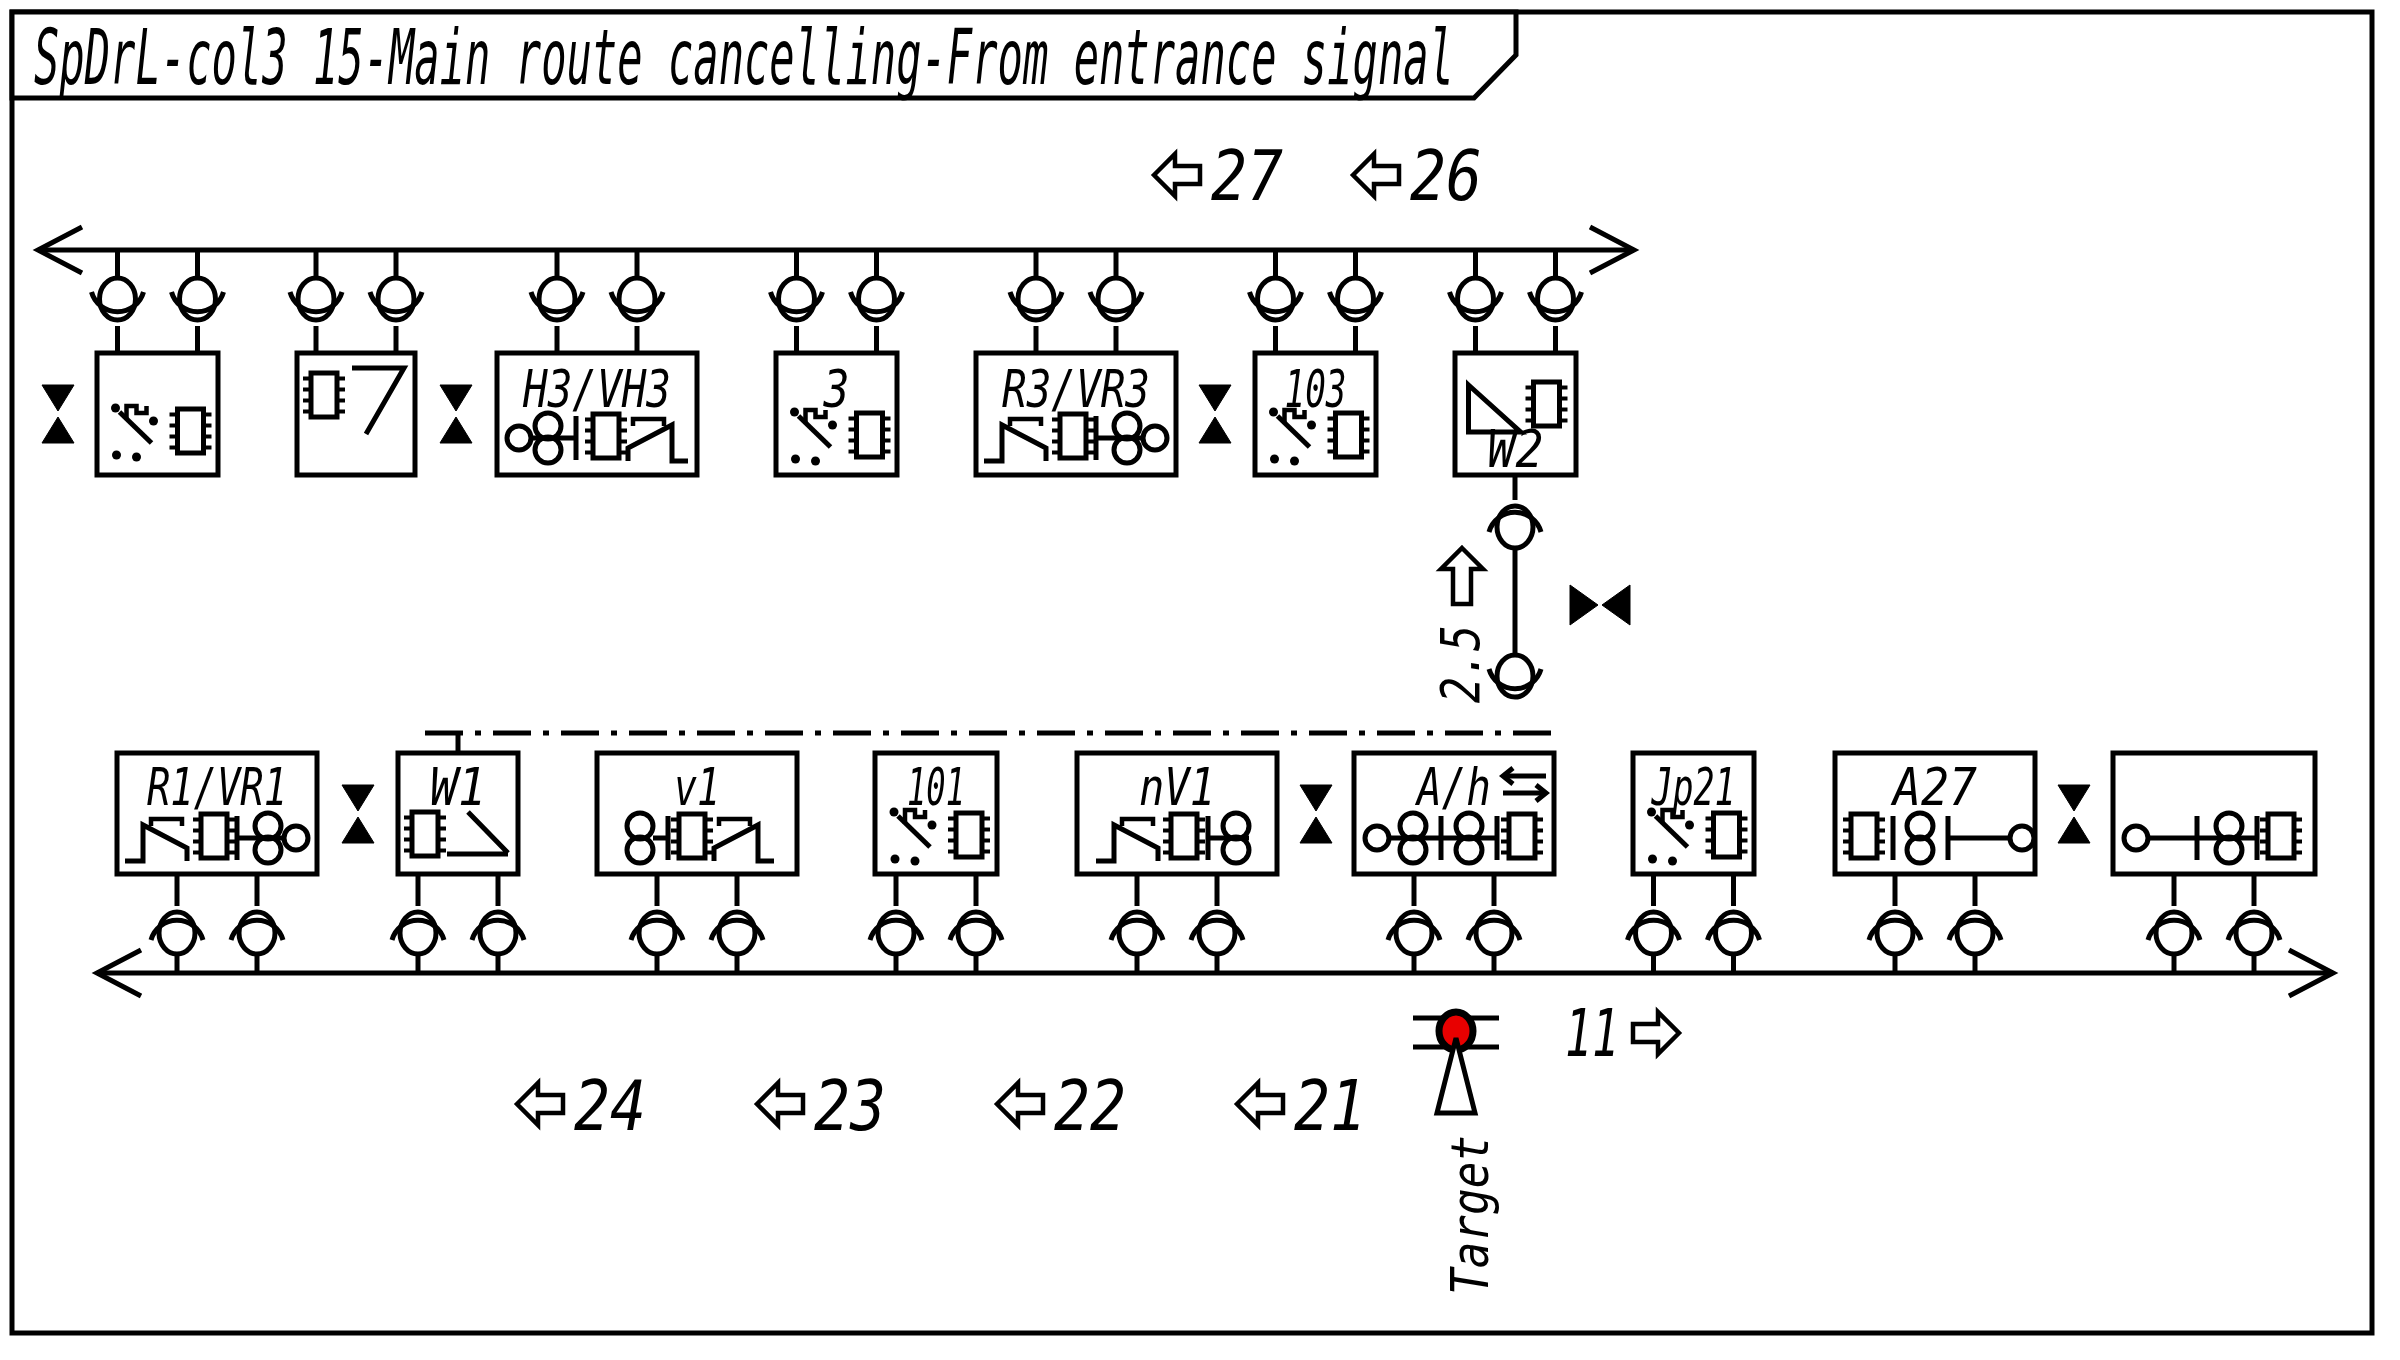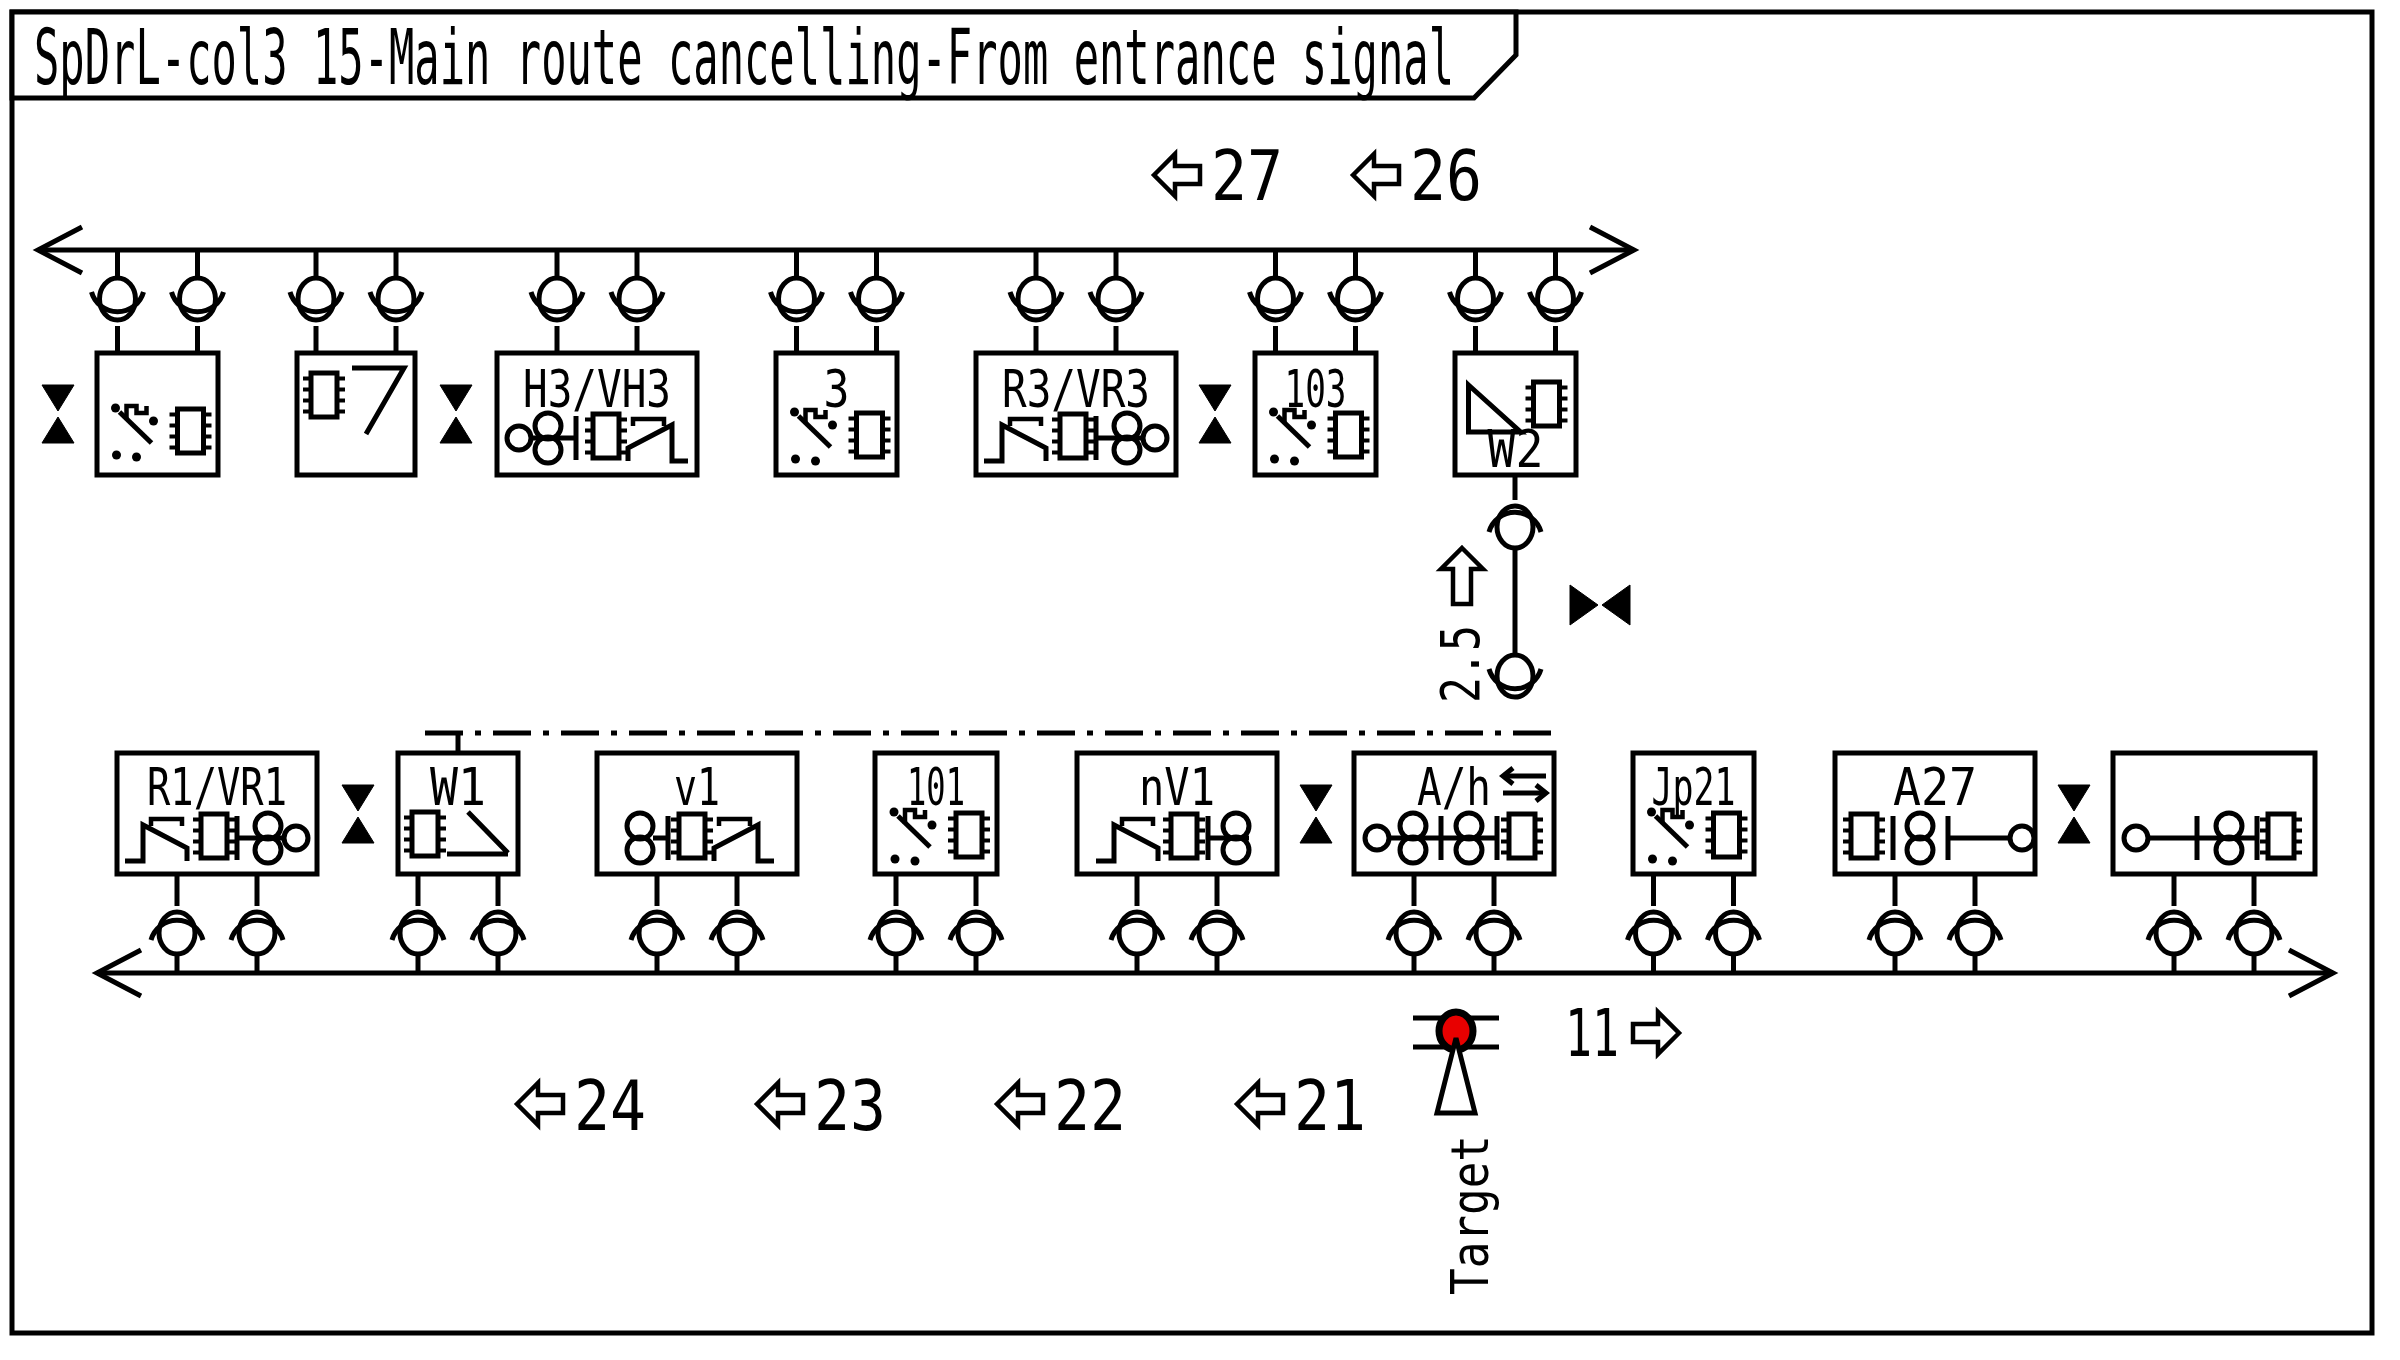--- a/index.html
+++ b/index.html
@@ -1,16 +1,16 @@
 <!DOCTYPE html>
 <html><head>
 <meta charset="utf-8">
 <style>
   html,body{margin:0;padding:0;background:#ffffff;}
-  #stage{width:100%;max-width:2400px;margin:0 auto;}
+  #stage{width:100%;max-width:2400px;margin:0 auto;font-style:italic;}
   svg{display:block;width:100%;height:auto;background:#ffffff;}
   text{font-family:"DejaVu Sans Mono","Liberation Mono",monospace;fill:#000;}
 </style>
 </head>
 <body>
 
 <div id="stage">
   <svg id="diagram" viewBox="0 0 2400 1360" xmlns="http://www.w3.org/2000/svg">
       <g>
         <rect x="12" y="12" width="2360" height="1321" stroke="#000000" stroke-width="5" fill="none"></rect>

